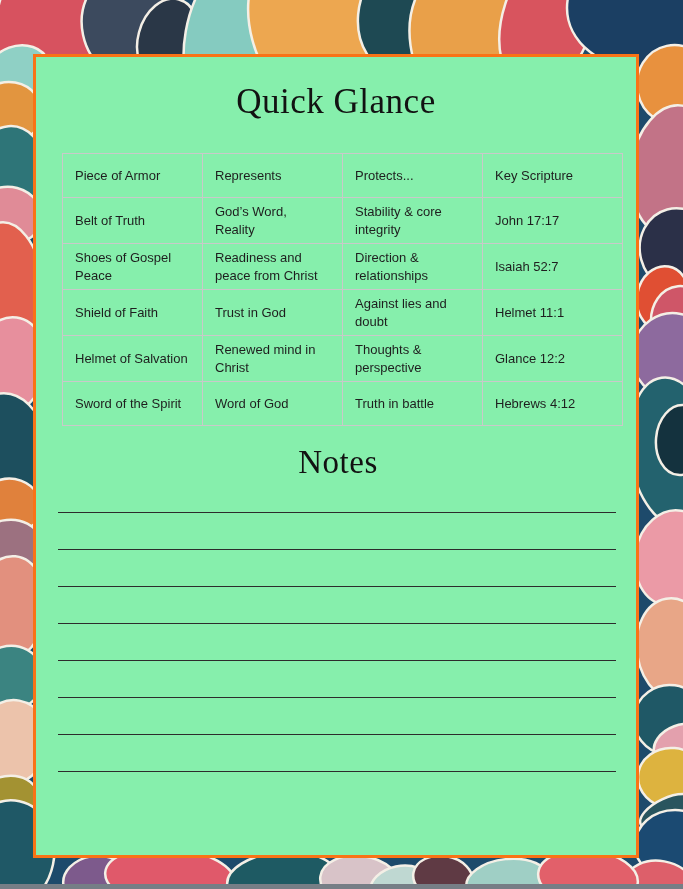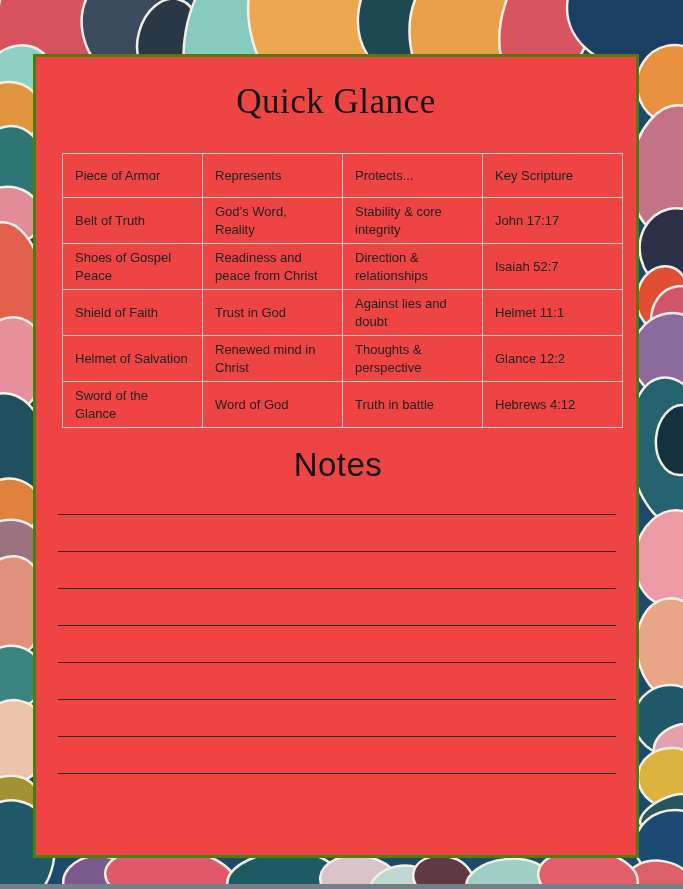--- a/index.html
+++ b/index.html
@@ -5,37 +5,37 @@
   html,body{margin:0;padding:0;}
   body{
     width:683px;height:889px;position:relative;overflow:hidden;
     font-family:"Liberation Sans",sans-serif;background:#1d4a6b;
   }
   .bg{position:absolute;inset:0;}
   .bg svg{display:block;width:683px;height:889px;}
 
   .page{
     position:absolute;left:33px;top:54px;width:606px;height:804px;
-    box-sizing:border-box;background:#ef4444;border:3px solid #4d7c0f;
+    box-sizing:border-box;background:#86efac;border:3px solid #f97316;
   }
   .page-title{
     font-family:"Liberation Serif","DejaVu Serif",serif;
     font-size:35px;font-weight:500;letter-spacing:.5px;color:#121212;
     text-align:center;margin:24px 0 0 0;line-height:1.2;
   }
   table.armor{
     width:561px;margin:30px 0 12px 26px;border-collapse:collapse;table-layout:fixed;
   }
   table.armor th, table.armor td{
     border:1px solid #c9c9c9;
     font-size:13px;font-weight:normal;text-align:left;vertical-align:middle;
     color:#1e1e1e;padding:5px 12px;height:44px;box-sizing:border-box;line-height:1.35;
   }
   .notes-title{
-    font-family:Liberation Sans, sans-serif;
+    font-family:Liberation Serif, serif;
     font-size:33px;font-weight:500;letter-spacing:.5px;color:#121212;
     text-align:center;margin:16px 0 0 4px;line-height:1.25;
   }
   .notes-lines{margin:28px 20px 0 22px;}
   .note-line{height:0;border-top:1.5px solid #2c2c2c;margin-bottom:36px;}
   .bottom-strip{
     position:absolute;left:0;bottom:0;width:683px;height:5px;background:#767e86;
   }
 </style>
 </head>
@@ -132,21 +132,21 @@
         <td>Against lies and doubt</td>
         <td>Helmet 11:1</td>
       </tr>
       <tr>
         <td>Helmet of Salvation</td>
         <td>Renewed mind in Christ</td>
         <td>Thoughts &amp; perspective</td>
         <td>Glance 12:2</td>
       </tr>
       <tr>
-        <td>Sword of the Glance</td>
+        <td>Sword of the Spirit</td>
         <td>Word of God</td>
         <td>Truth in battle</td>
         <td>Hebrews 4:12</td>
       </tr>
     </tbody>
   </table>
 
   <h2 class="notes-title">Notes</h2>
 
   <div class="notes-lines">

